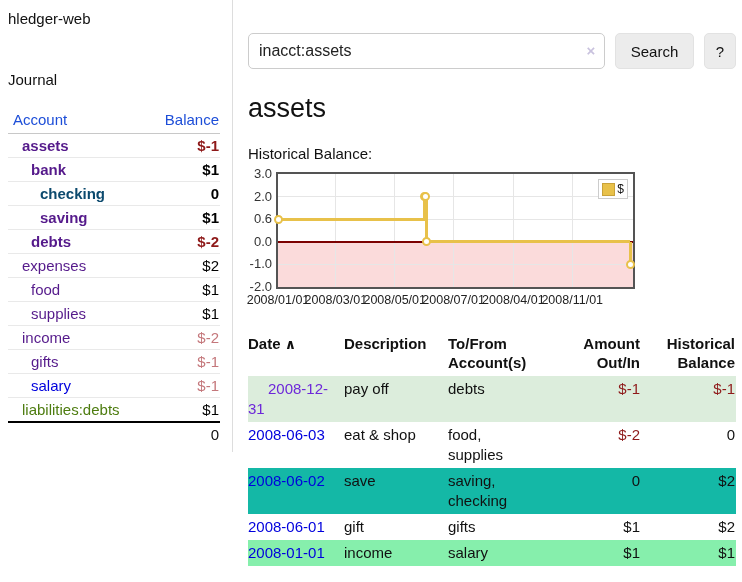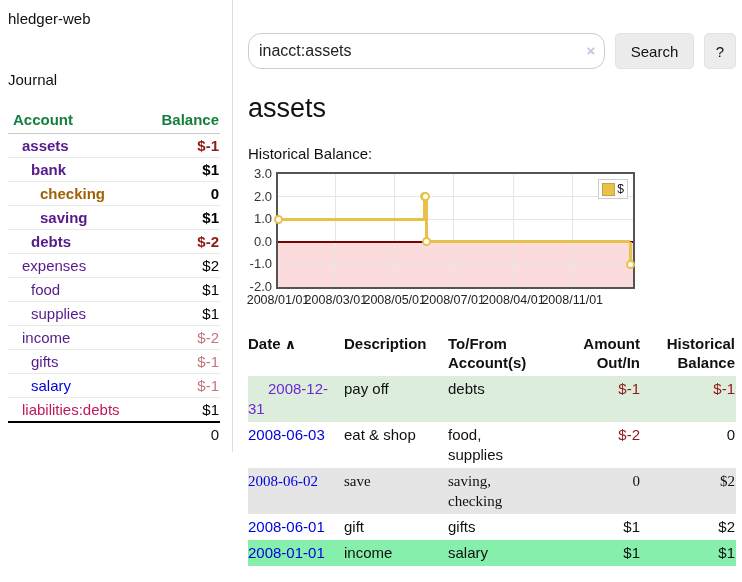--- a/index.html
+++ b/index.html
@@ -7,36 +7,36 @@
   body{position:relative;background:#fff;overflow:hidden;
        font-family:"Liberation Sans","DejaVu Sans",sans-serif;color:#111}
   a{text-decoration:none;cursor:pointer}
 
   
   .sidebar{position:absolute;left:0;top:0;width:233px;height:452px;
            border-right:1px solid #ddd;padding:10px 12px 0 8px}
   .app-title{display:block;font-size:15px}
   .journal-link{display:block;margin-top:44px;font-size:15px}
   .accounts{width:212px;margin-top:21px;border-collapse:collapse;font-size:15px}
-  .accounts th{font-weight:bold;text-align:left;padding:2px 0 5px 5px;
-               border-bottom:1px solid #c8c8c8;color:#15803d}
+  .accounts th{font-weight:normal;text-align:left;padding:2px 0 5px 5px;
+               border-bottom:1px solid #c8c8c8;color:#1d4ed8}
   .accounts th.bal{text-align:right;padding-right:1px}
   .accounts td{padding:3px 0;height:24px;border-bottom:1px solid #e9e9e9;vertical-align:middle}
   .accounts td.bal{text-align:right;padding-right:1px}
   .accounts tr.bold td, .accounts tr.bold a{font-weight:bold}
   .accounts tr.last td{border-bottom:none}
   .accounts tr.total td{border-bottom:none;border-top:2px solid #000;text-align:right;
                         padding:3px 1px 3px 0;font-weight:normal}
 
   
   .main{position:absolute;left:248px;top:0;width:488px;padding-top:6px}
   h1.page-title{font-size:31px;font-weight:500;line-height:36px;letter-spacing:-.2px}
   .searchrow{display:flex;align-items:center;gap:10px;margin-top:27px}
   .searchbox{position:relative;width:365px}
-  .searchbox input{width:100%;height:36px;border:1px solid #ccc;border-radius:13px;
+  .searchbox input{width:100%;height:36px;border:1px solid #ccc;border-radius:5px;
                    padding:0 30px 0 10px;font-size:16px;color:#222;outline:none;
                    font-family:"Liberation Sans","DejaVu Sans",sans-serif}
   .searchbox .clear{position:absolute;right:10px;top:9px;font-size:15px;font-weight:bold;
                     color:#C9C2DE;line-height:18px;cursor:pointer}
   .btn{height:36px;border:1px solid #e2e2e2;border-radius:5px;background:#ececec;
        font-size:15px;color:#111;cursor:pointer;
        font-family:"Liberation Sans","DejaVu Sans",sans-serif}
   .btn.search{width:80px}
   .btn.help{width:33px}
   h2.section-heading{margin-top:24px;font-size:27px;font-weight:500}
@@ -84,21 +84,21 @@
     <tbody>
         <tr class="bold">
           <td style="padding-left: 14px;"><a style="color: rgb(85, 26, 139);">assets</a></td>
           <td class="bal" style="color: rgb(142, 25, 25);">$-1</td>
         </tr>
         <tr class="bold">
           <td style="padding-left: 23px;"><a style="color: rgb(85, 26, 139);">bank</a></td>
           <td class="bal" style="color: rgb(0, 0, 0);">$1</td>
         </tr>
         <tr class="bold">
-          <td style="padding-left: 32px;"><a style="color: #a16207; margin-top: 19px;">checking</a></td>
+          <td style="padding-left: 32px;"><a style="color: #0c4a6e; margin-top: 19px;">checking</a></td>
           <td class="bal" style="color: rgb(0, 0, 0);">0</td>
         </tr>
         <tr class="bold">
           <td style="padding-left: 32px;"><a style="color: rgb(85, 26, 139);">saving</a></td>
           <td class="bal" style="color: rgb(0, 0, 0);">$1</td>
         </tr>
         <tr class="bold">
           <td style="padding-left: 23px;"><a style="color: rgb(85, 26, 139);">debts</a></td>
           <td class="bal" style="color: rgb(142, 25, 25);">$-2</td>
         </tr>
@@ -120,21 +120,21 @@
         </tr>
         <tr>
           <td style="padding-left: 23px;"><a style="color: rgb(85, 26, 139);">gifts</a></td>
           <td class="bal" style="color: rgb(196, 119, 123);">$-1</td>
         </tr>
         <tr>
           <td style="padding-left: 23px;"><a style="color: rgb(0, 0, 221);">salary</a></td>
           <td class="bal" style="color: rgb(196, 119, 123);">$-1</td>
         </tr>
         <tr class="last">
-          <td style="padding-left: 14px;"><a style="color: #be185d; margin-top: 36px;">liabilities:debts</a></td>
+          <td style="padding-left: 14px;"><a style="color: #4d7c0f; margin-top: 36px;">liabilities:debts</a></td>
           <td class="bal" style="color: rgb(0, 0, 0);">$1</td>
         </tr>
         <tr class="total">
           <td colspan="2">0</td>
         </tr>
       </tbody>
   </table>
 </aside>
 
 <main class="main">
@@ -183,21 +183,21 @@
       </div>
       </div>
   <div class="xtick" style="left: 30px;">2008/01/01</div>
       <div class="xtick" style="left: 87.8804px;">2008/03/01</div>
       <div class="xtick" style="left: 146.726px;">2008/05/01</div>
       <div class="xtick" style="left: 205.571px;">2008/07/01</div>
       <div class="xtick" style="left: 265.38px;">2008/04/01</div>
       <div class="xtick" style="left: 324.226px;">2008/11/01</div>
       <div class="ytick" style="top: -5px;">3.0</div>
       <div class="ytick" style="top: 17.6px;">2.0</div>
-      <div class="ytick" style="top: 40.2px;">1.0</div>
+      <div class="ytick" style="top: 40.2px;">0.6</div>
       <div class="ytick" style="top: 62.8px;">0.0</div>
       <div class="ytick" style="top: 85.4px;">-1.0</div>
       <div class="ytick" style="top: 108px;">-2.0</div>
     </div>
 
   <table class="txns">
     <colgroup>
       <col style="width:96px">
         <col style="width:104px">
         <col style="width:100px">
@@ -224,21 +224,21 @@
           <td class="r" style="color: rgb(142, 25, 25);">$-1</td>
           <td class="r" style="color: rgb(142, 25, 25);">$-1</td>
         </tr>
         <tr>
           <td><a style="color: rgb(0, 0, 221);">2008-06-03</a></td>
           <td>eat &amp; shop</td>
           <td>food, supplies</td>
           <td class="r" style="color: rgb(142, 25, 25);">$-2</td>
           <td class="r">0</td>
         </tr>
-        <tr style="background: #e5e5e5; font-family: Liberation Serif, serif;">
+        <tr style="background: #14b8a6;">
           <td><a style="color: rgb(0, 0, 221);">2008-06-02</a></td>
           <td>save</td>
           <td>saving, checking</td>
           <td class="r">0</td>
           <td class="r">$2</td>
         </tr>
         <tr>
           <td><a style="color: rgb(0, 0, 221);">2008-06-01</a></td>
           <td>gift</td>
           <td>gifts</td>

